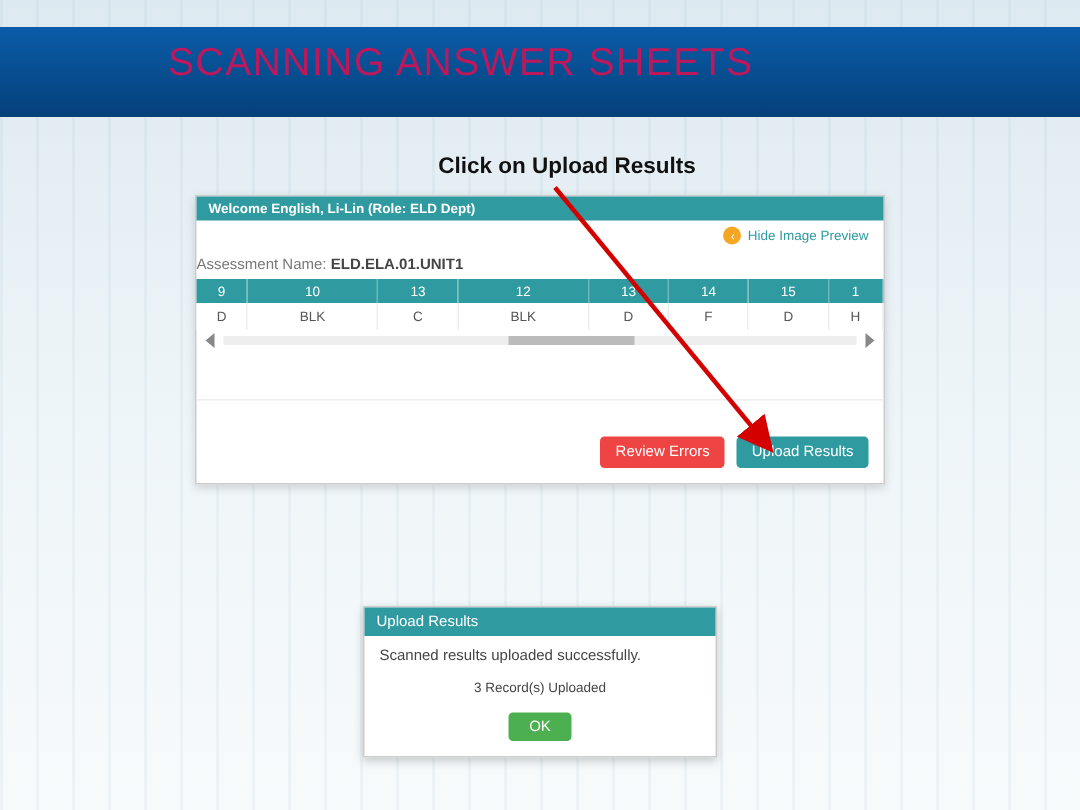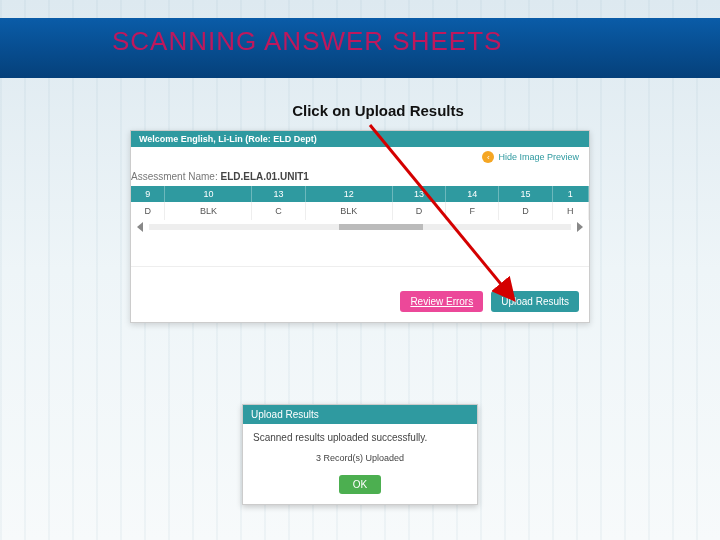--- a/index.html
+++ b/index.html
@@ -173,21 +173,21 @@
     margin-top: 30px;
   }
   .btn {
     padding: 5px 10px;
     border-radius: 3px;
     font-size: 10px;
     color: #fff;
     cursor: pointer;
     border:none;
   }
-  .btn-green { background:#ec4899;text-decoration:underline; }
+  .btn-green { background:#ef4444; }
   .btn-teal { background:#2f9aa0; }
 
   
   .red-arrow {
     position:absolute;
     top: 115px;
     left: 350px;
     width: 200px;
     height: 200px;
     pointer-events:none;

